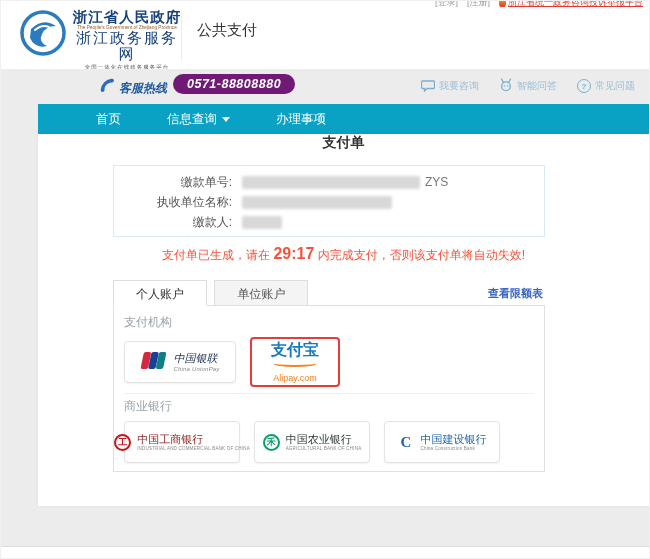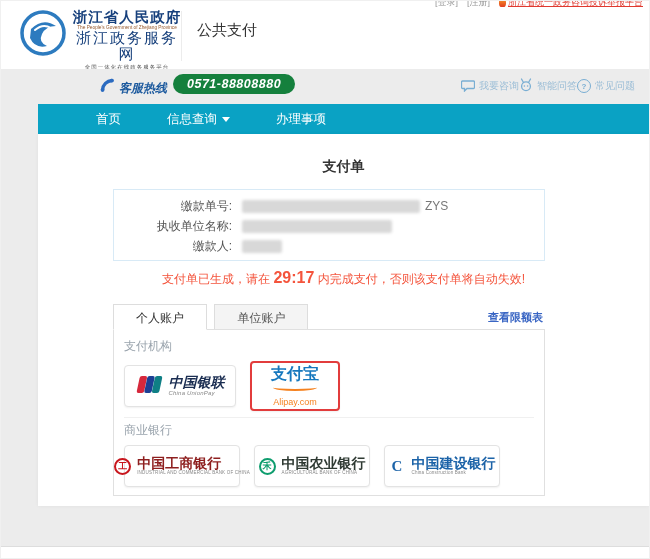--- a/index.html
+++ b/index.html
@@ -24,36 +24,36 @@
   .hdr-divider{position:absolute;left:180px;top:10px;width:1px;height:50px;background:#ececec;}
   .page-title{position:absolute;left:196px;top:20px;font-size:15px;color:#333;}
 
   
   .band{position:absolute;top:68px;left:0;right:0;bottom:11px;background:#ececec;border-bottom:1px solid #ddd;}
 
   
   .hotline-row{position:absolute;top:0;left:0;right:0;height:35px;}
   .phone-icon{position:absolute;left:98px;top:8px;}
   .hotline-label{position:absolute;left:118px;top:11px;font-size:12px;font-weight:bold;font-style:italic;color:#1d5a9e;}
-  .hotline-pill{position:absolute;left:172px;top:5px;background:#15803d;color:#fff;font-weight:bold;font-style:italic;
+  .hotline-pill{position:absolute;left:172px;top:5px;background:#701a75;color:#fff;font-weight:bold;font-style:italic;
                 font-size:12.5px;padding:3px 14px;border-radius:12px;letter-spacing:.5px;cursor:pointer;}
-  .quicklinks{position:absolute;right:14px;top:9px;display:flex;align-items:center;}
+  .quicklinks{position:absolute;right:14px;top:9px;display:flex;gap:20px;align-items:center;}
   .quicklink{display:flex;gap:4px;align-items:center;font-size:10px;color:#9bbdd6;cursor:pointer;}
   .q-circle{display:inline-flex;align-items:center;justify-content:center;width:12px;height:12px;
             border:1px solid #79aed3;border-radius:50%;font-size:8px;color:#79aed3;font-weight:bold;}
 
   
   .navbar{position:absolute;top:35px;left:37px;right:0;height:30px;background:#0aa2c4;
           display:flex;align-items:center;padding-left:58px;gap:46px;box-sizing:border-box;}
   .nav-item{color:#fff;font-size:12.5px;display:flex;align-items:center;gap:5px;cursor:pointer;}
   .caret{width:0;height:0;border-left:4px solid transparent;border-right:4px solid transparent;border-top:5px solid #fff;}
 
   
   .panel{position:absolute;top:65px;left:37px;width:611px;height:372px;background:#fff;box-shadow:0 0 4px rgba(0,0,0,.05);}
-  .pay-title{margin:0;padding-top:24px;text-align:center;font-size:14px;font-weight:bold;color:#333;}
+  .pay-title{margin:0;text-align:center;font-size:14px;font-weight:bold;color:#333;}
 
   .info-box{margin:13px 0 0 75px;width:432px;border:1px solid #d8eaf6;padding:6px 0 4px;box-sizing:border-box;background:#fff;}
   .info-row{display:flex;align-items:center;height:20px;font-size:12px;color:#555;}
   .info-label{width:118px;text-align:right;flex:none;}
   .info-value{margin-left:10px;display:flex;align-items:center;gap:5px;}
   .redact{height:13px;background:#d8d8d8;border-radius:2px;filter:blur(1.5px);}
   .redact.long{width:178px;}
   .redact.med{width:150px;}
   .redact.short{width:40px;}
   .redact.amount{width:66px;background:#f7c9a4;}
@@ -78,21 +78,21 @@
   .pay-box{display:flex;align-items:center;justify-content:center;gap:6px;background:#fff;border:1px solid #e3e3e3;
            border-radius:4px;box-shadow:0 1px 2px rgba(0,0,0,.06);cursor:pointer;box-sizing:border-box;}
   .unionpay-box{width:112px;height:42px;}
   .alipay-box{width:90px;height:50px;flex-direction:column;border:2px solid #e23c3c;gap:4px;}
   .alipay-name{font-size:16px;font-weight:bold;color:#1678be;line-height:16px;}
   .alipay-swoosh{width:44px;height:5px;border-bottom:2px solid #f58220;border-radius:50%;margin-top:-2px;}
   .alipay-sub{font-size:9px;color:#f58220;margin-top:2px;}
   .banks-section{border-top:1px solid #f0f0f0;margin-top:6px;padding-top:2px;}
   .bank-box{width:116px;height:42px;}
   .bank-text{display:flex;flex-direction:column;line-height:1;}
-  .bank-name{font-size:14px;font-weight:bold;line-height:12px;white-space:nowrap;}
+  .bank-name{font-size:11px;font-weight:normal;line-height:12px;white-space:nowrap;}
   .bank-sub{font-size:4.5px;color:#888;letter-spacing:.2px;margin-top:2px;white-space:nowrap;}
   .icbc .bank-name{color:#8e1f1f;}
   .abc .bank-name{color:#2f3a33;}
   .ccb .bank-name{color:#1c63a8;}
   .round-logo{display:inline-flex;align-items:center;justify-content:center;width:17px;height:17px;
               border-radius:50%;box-sizing:border-box;font-weight:bold;flex:none;}
   .icbc-logo{border:2px solid #c8161d;color:#c8161d;font-size:9px;}
   .abc-logo{border:2px solid #0e9d6e;color:#0e9d6e;font-size:9px;}
   .ccb-logo{color:#1c63a8;font-size:15px;font-weight:bold;font-family:"Liberation Serif",serif;}
 </style>

